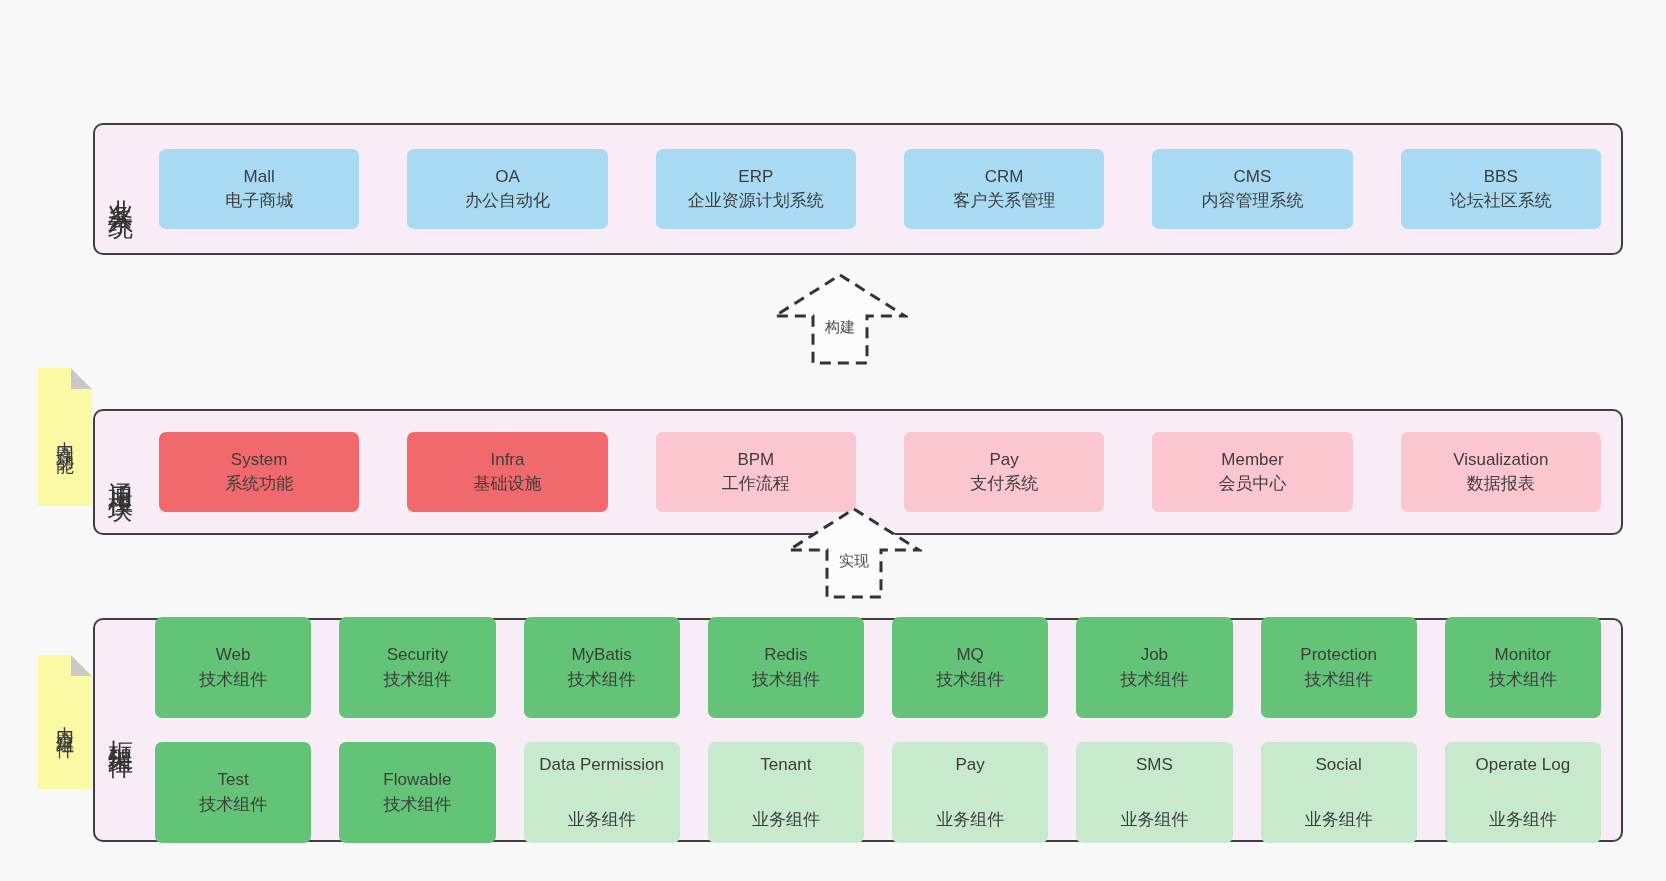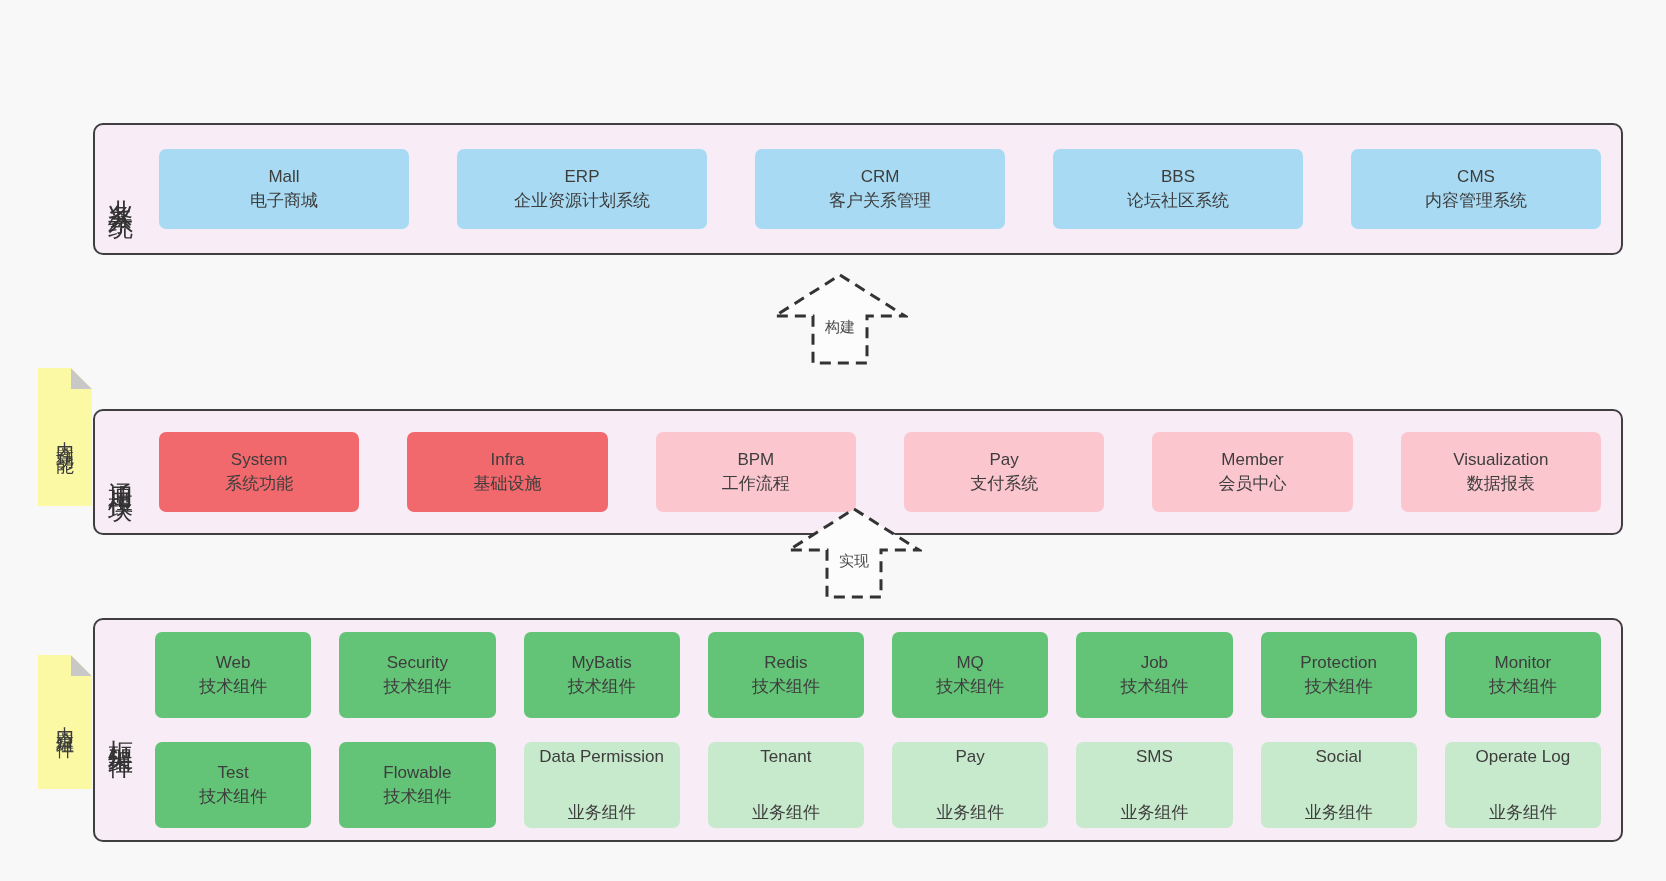--- a/index.html
+++ b/index.html
@@ -38,21 +38,21 @@
   .grid{
     flex:1;display:flex;flex-direction:column;gap:24px;padding:0 20px 0 20px;
   }
   .grid .row{display:flex;gap:28px;}
   .box{
     flex:1;height:80px;border-radius:7px;
     display:flex;flex-direction:column;justify-content:center;align-items:center;
     text-align:center;font-size:17px;line-height:1.42;
     color:var(--c-text,#3d3d3d);padding:2px 4px;box-sizing:border-box;
   }
-  .grid .box{height:86px;}
+  .grid .box{height:101px;}
   .blue{background:var(--c-blue,#a8dbf3);}
   .red{background:var(--c-red,#f2696d);}
   .pink{background:var(--c-pink,#fbc6ce);align-items:center;}
   .green{background:var(--c-green,#63c377);}
   .lightgreen{background:var(--c-lightgreen,#c7e9cc);gap:31px;}
   
   .sticky{
     position:absolute;left:38px;width:54px;
     background:var(--c-sticky_yellow,#fbf9a4);
     clip-path:polygon(0 0,calc(100% - 21px) 0,100% 21px,100% 100%,0 100%);
@@ -94,34 +94,38 @@
   </div>
 
   <div class="band band-1">
     <div class="vlabel">业务系统</div>
     <div class="boxes">
       <div class="box blue">
         <div>Mall</div>
         <div>电子商城</div>
       </div>
       <div class="box blue">
+        <div>OA</div>
+        <div>办公自动化</div>
+      </div>
+      <div class="box blue">
         <div>ERP</div>
         <div>企业资源计划系统</div>
       </div>
       <div class="box blue">
         <div>CRM</div>
         <div>客户关系管理</div>
       </div>
       <div class="box blue">
+        <div>CMS</div>
+        <div>内容管理系统</div>
+      </div>
+      <div class="box blue">
         <div>BBS</div>
         <div>论坛社区系统</div>
-      </div>
-      <div class="box blue">
-        <div>CMS</div>
-        <div>内容管理系统</div>
       </div>
     </div>
   </div>
 
   <div class="uparrow arrow-1">
     <svg viewBox="0 0 136 94">
       <polygon points="68,3 133,44 95,44 95,91 41,91 41,44 3,44" fill="#fcfcfc" stroke="#333333" stroke-width="3" stroke-dasharray="11 7" stroke-linejoin="miter"></polygon>
       <text x="68" y="60" text-anchor="middle">构建</text>
     </svg>
   </div>

